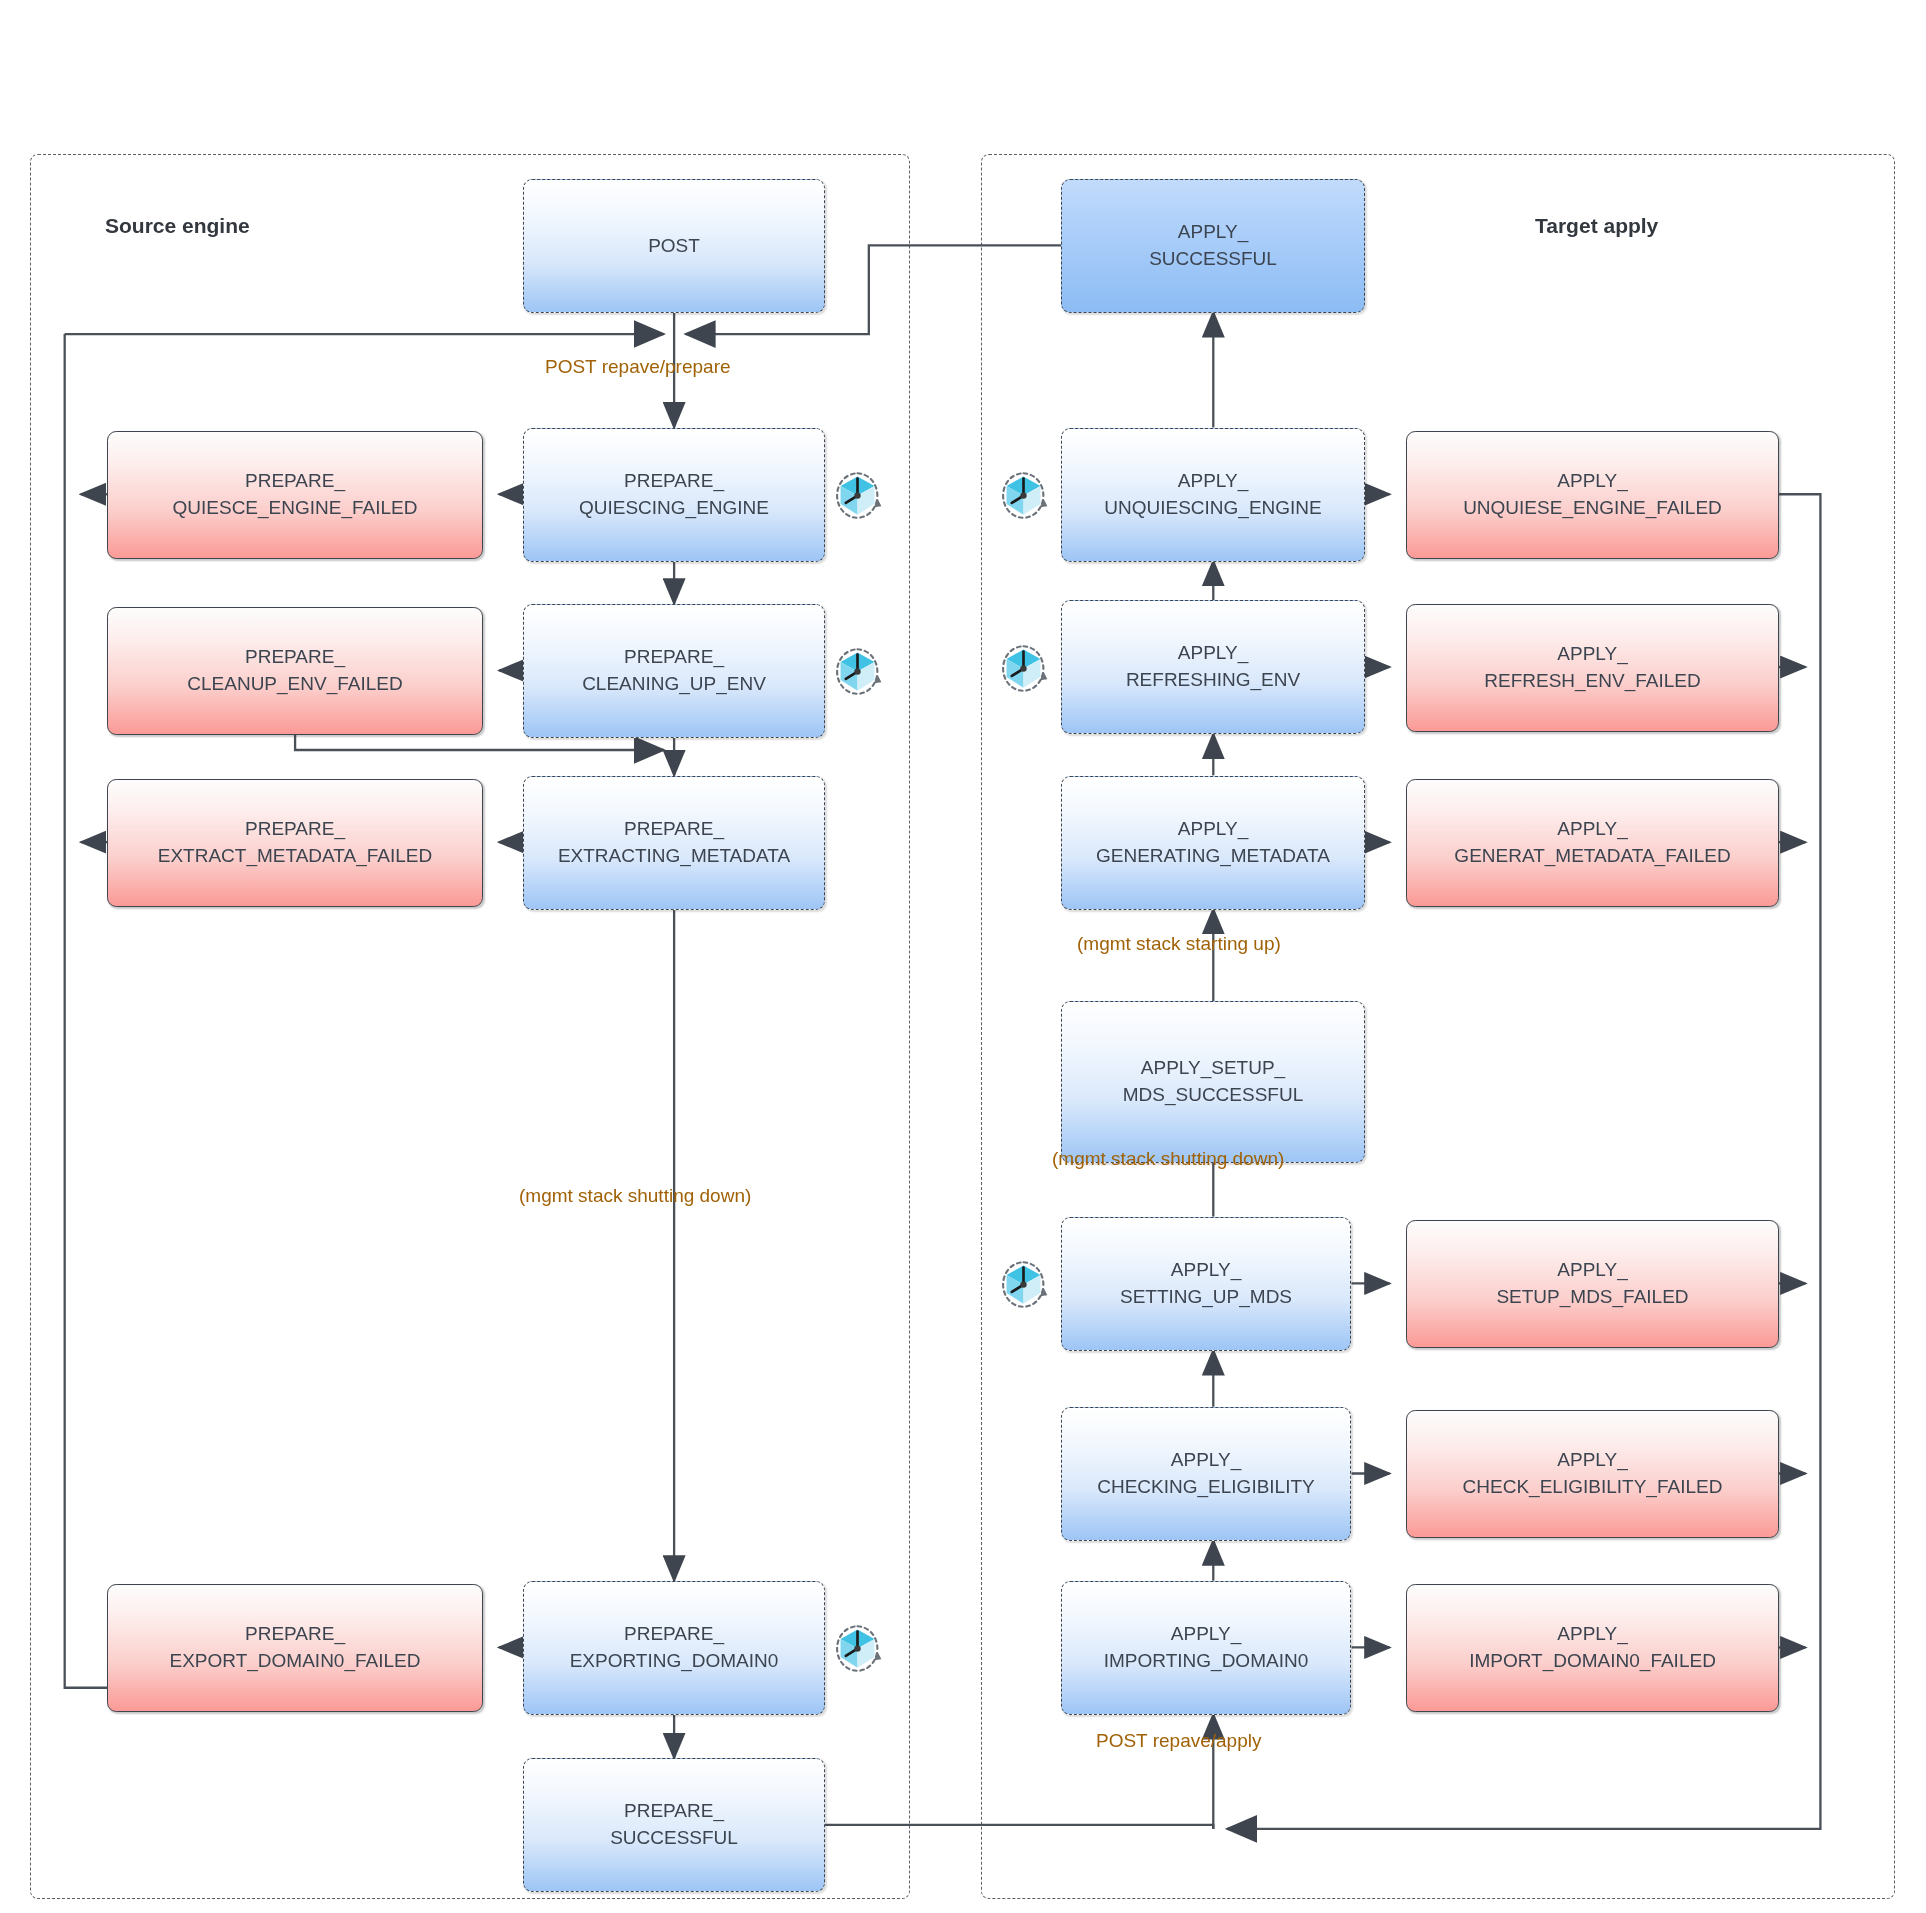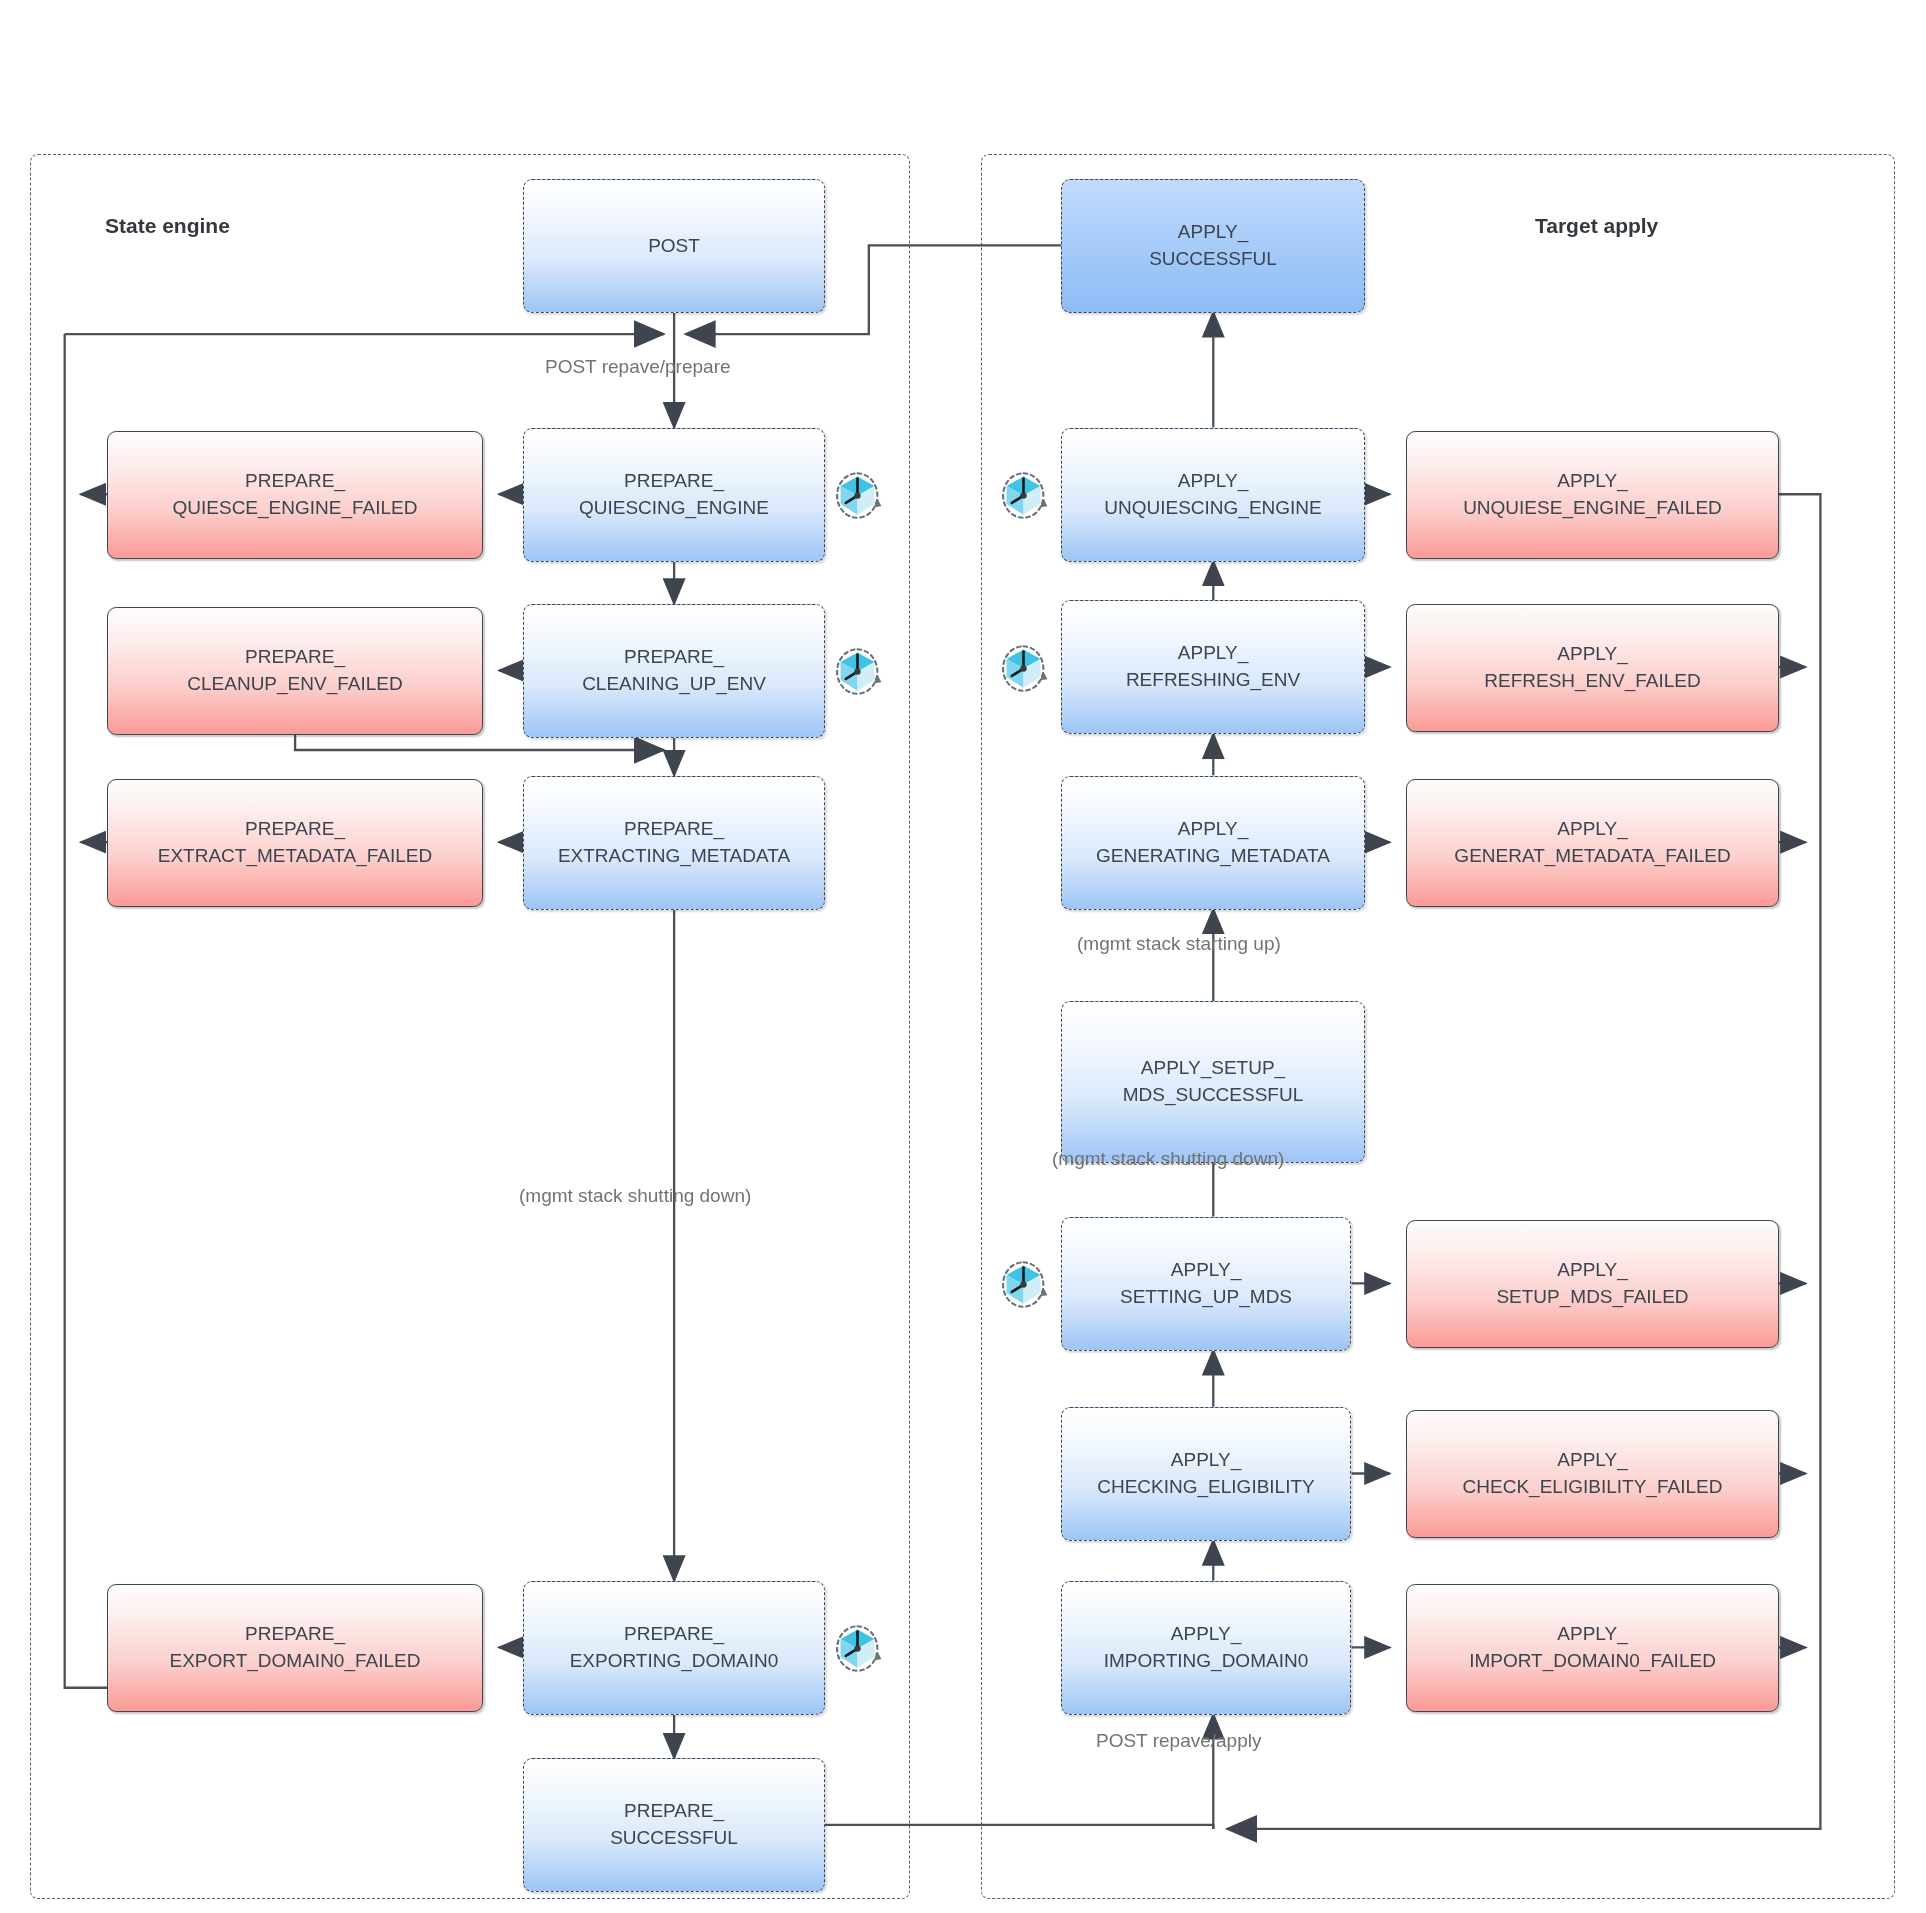--- a/index.html
+++ b/index.html
@@ -100,40 +100,40 @@
     box-shadow: 1.2px 1.7px 1.7px rgba(60,60,60,0.28);
   }
   .node.active, .node.terminal {
     box-shadow: 1.2px 1.7px 1.7px rgba(60,60,60,0.18);
   }
 
   
   .edge-label {
     position: absolute;
     font-size: 19px;
-    color: #737373;
+    color: #a16207;
     white-space: nowrap;
   }
 
   
   .cube-clock {
     position: absolute;
     width: 53px;
     height: 53px;
   }
 </style>
 </head>
 <body>
 
 <div id="page">
 
 
   <div class="lane" id="lane-source"></div>
   <div class="lane" id="lane-target"></div>
-  <div class="lane-title" id="lane-title-source">State engine</div>
+  <div class="lane-title" id="lane-title-source">Source engine</div>
   <div class="lane-title" id="lane-title-target">Target apply</div>
 
   <svg id="edges" viewBox="0 0 3343 3321" xmlns="http://www.w3.org/2000/svg">
     <defs>
       <marker id="ah" viewBox="0 0 12 10" refX="11" refY="5" markerWidth="12" markerHeight="10" orient="auto-start-reverse">
         <path d="M0,0 L12,5 L0,10 z" fill="#3f454e"></path>
       </marker>
       <marker id="ah-l" viewBox="0 0 14 12" refX="13" refY="6" markerWidth="14" markerHeight="12" orient="auto-start-reverse">
         <path d="M0,0 L14,6 L0,12 z" fill="#3f454e"></path>
       </marker>

